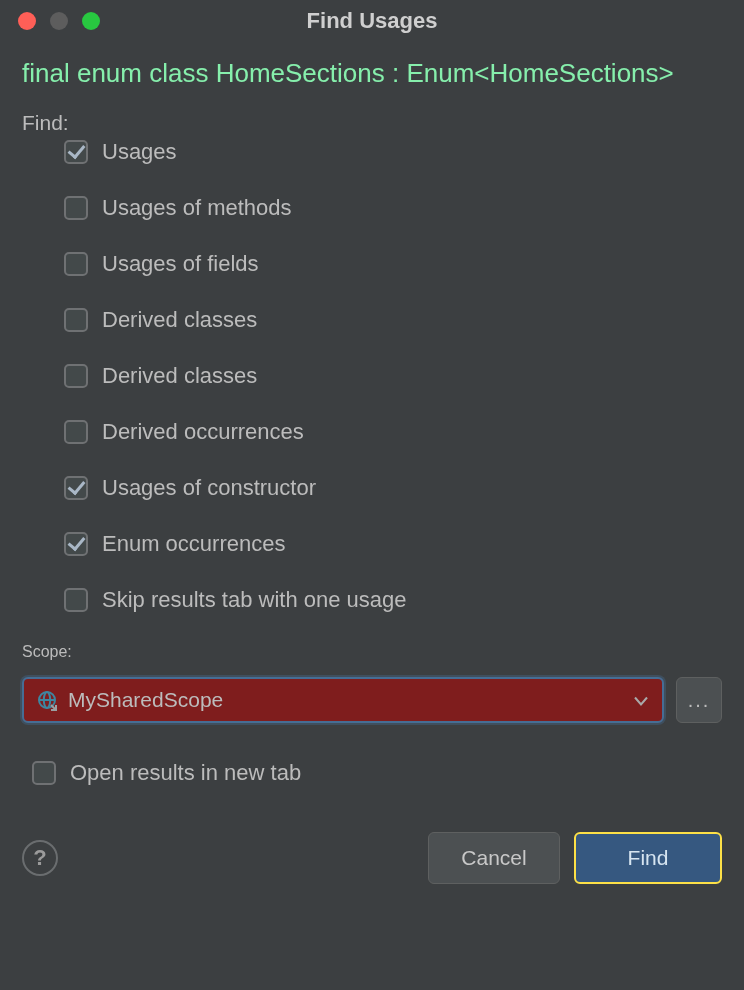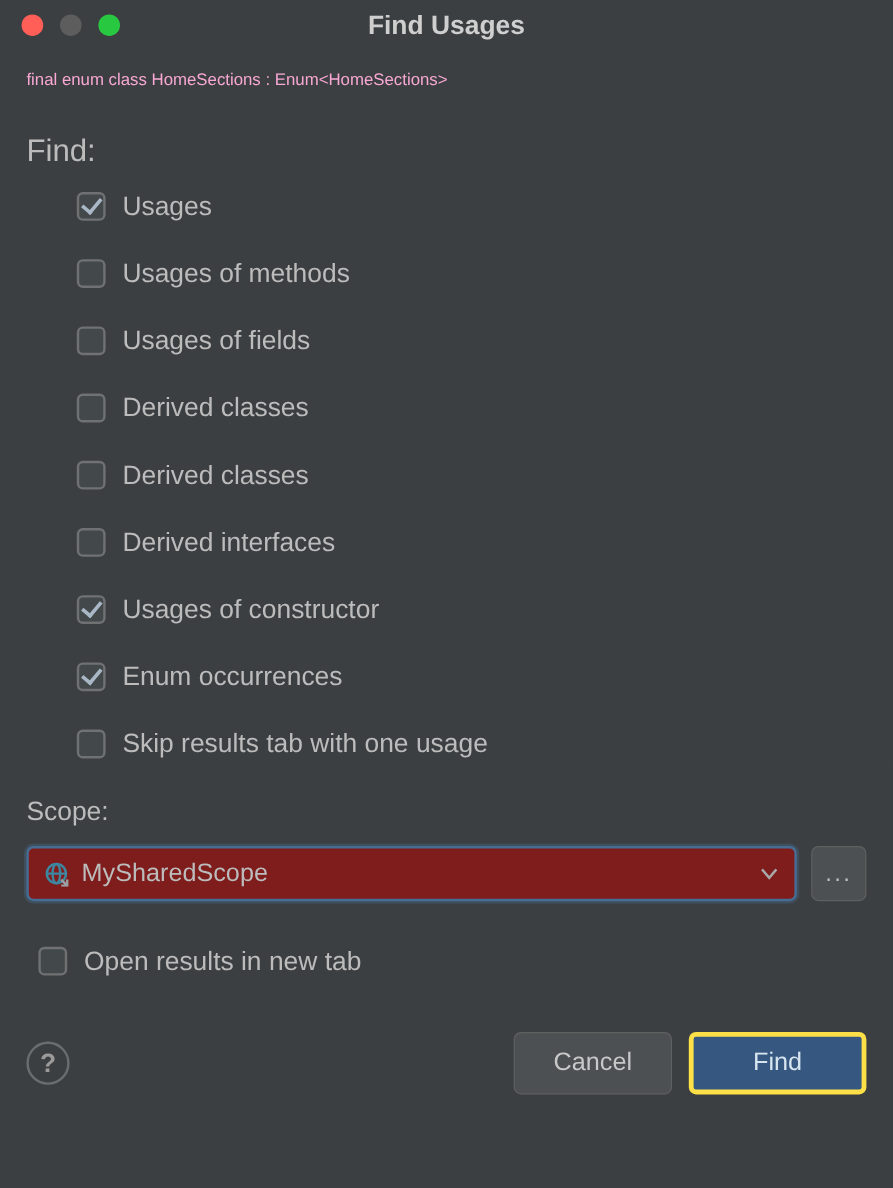--- a/index.html
+++ b/index.html
@@ -35,28 +35,28 @@
     text-align: center;
     font-weight: 600;
     color: #cfcfcf;
     font-size: 22px;
     pointer-events: none;
   }
   .content {
     padding: 16px 22px 0 22px;
   }
   .signature {
-    color: #f9a8d4;
-    font-size: 14px;
-    margin-bottom: 36px;
+    color: #86efac;
+    font-size: 26px;
+    margin-bottom: 22px;
   }
   .find-label {
     color: #bcbcbc;
-    font-size: 26px;
-    margin-bottom: 18px;
+    font-size: 21px;
+    margin-bottom: 4px;
   }
   .checklist {
     padding-left: 42px;
   }
   .check-row {
     display: flex;
     align-items: center;
     gap: 14px;
     margin-bottom: 30px;
   }
@@ -79,21 +79,21 @@
   }
   .check-label {
     color: #bcbcbc;
     font-size: 22px;
   }
   .scope-section {
     margin-top: 12px;
   }
   .scope-label {
     color: #bcbcbc;
-    font-size: 22px;
+    font-size: 16px;
     margin-bottom: 16px;
   }
   .scope-row {
     display: flex;
     gap: 12px;
     align-items: stretch;
   }
   .scope-dropdown {
     flex: 1;
     height: 46px;
@@ -169,21 +169,21 @@
     min-width: 132px;
   }
   .btn-secondary {
     background: #4c5052;
     border: 1px solid #5e6060;
     color: #c8c8c8;
     margin-right: 14px;
   }
   .btn-primary {
     background: #365880;
-    border: 4px solid #fde047;
+    border: 2px solid #fde047;
     color: #d6e4f0;
     min-width: 148px;
   }
 </style>
 </head>
 <body>
 
 <div class="titlebar">
   <div class="traffic-lights">
     <div class="traffic-light tl-close"></div>
@@ -219,21 +219,21 @@
       <span class="check-label">Derived classes</span>
     </div>
 
     <div class="check-row">
       <span class="checkbox"></span>
       <span class="check-label">Derived classes</span>
     </div>
 
     <div class="check-row">
       <span class="checkbox"></span>
-      <span class="check-label">Derived interfaces</span>
+      <span class="check-label">Derived occurrences</span>
     </div>
 
     <div class="check-row">
       <span class="checkbox checked"></span>
       <span class="check-label">Usages of constructor</span>
     </div>
 
     <div class="check-row">
       <span class="checkbox checked"></span>
       <span class="check-label">Enum occurrences</span>

